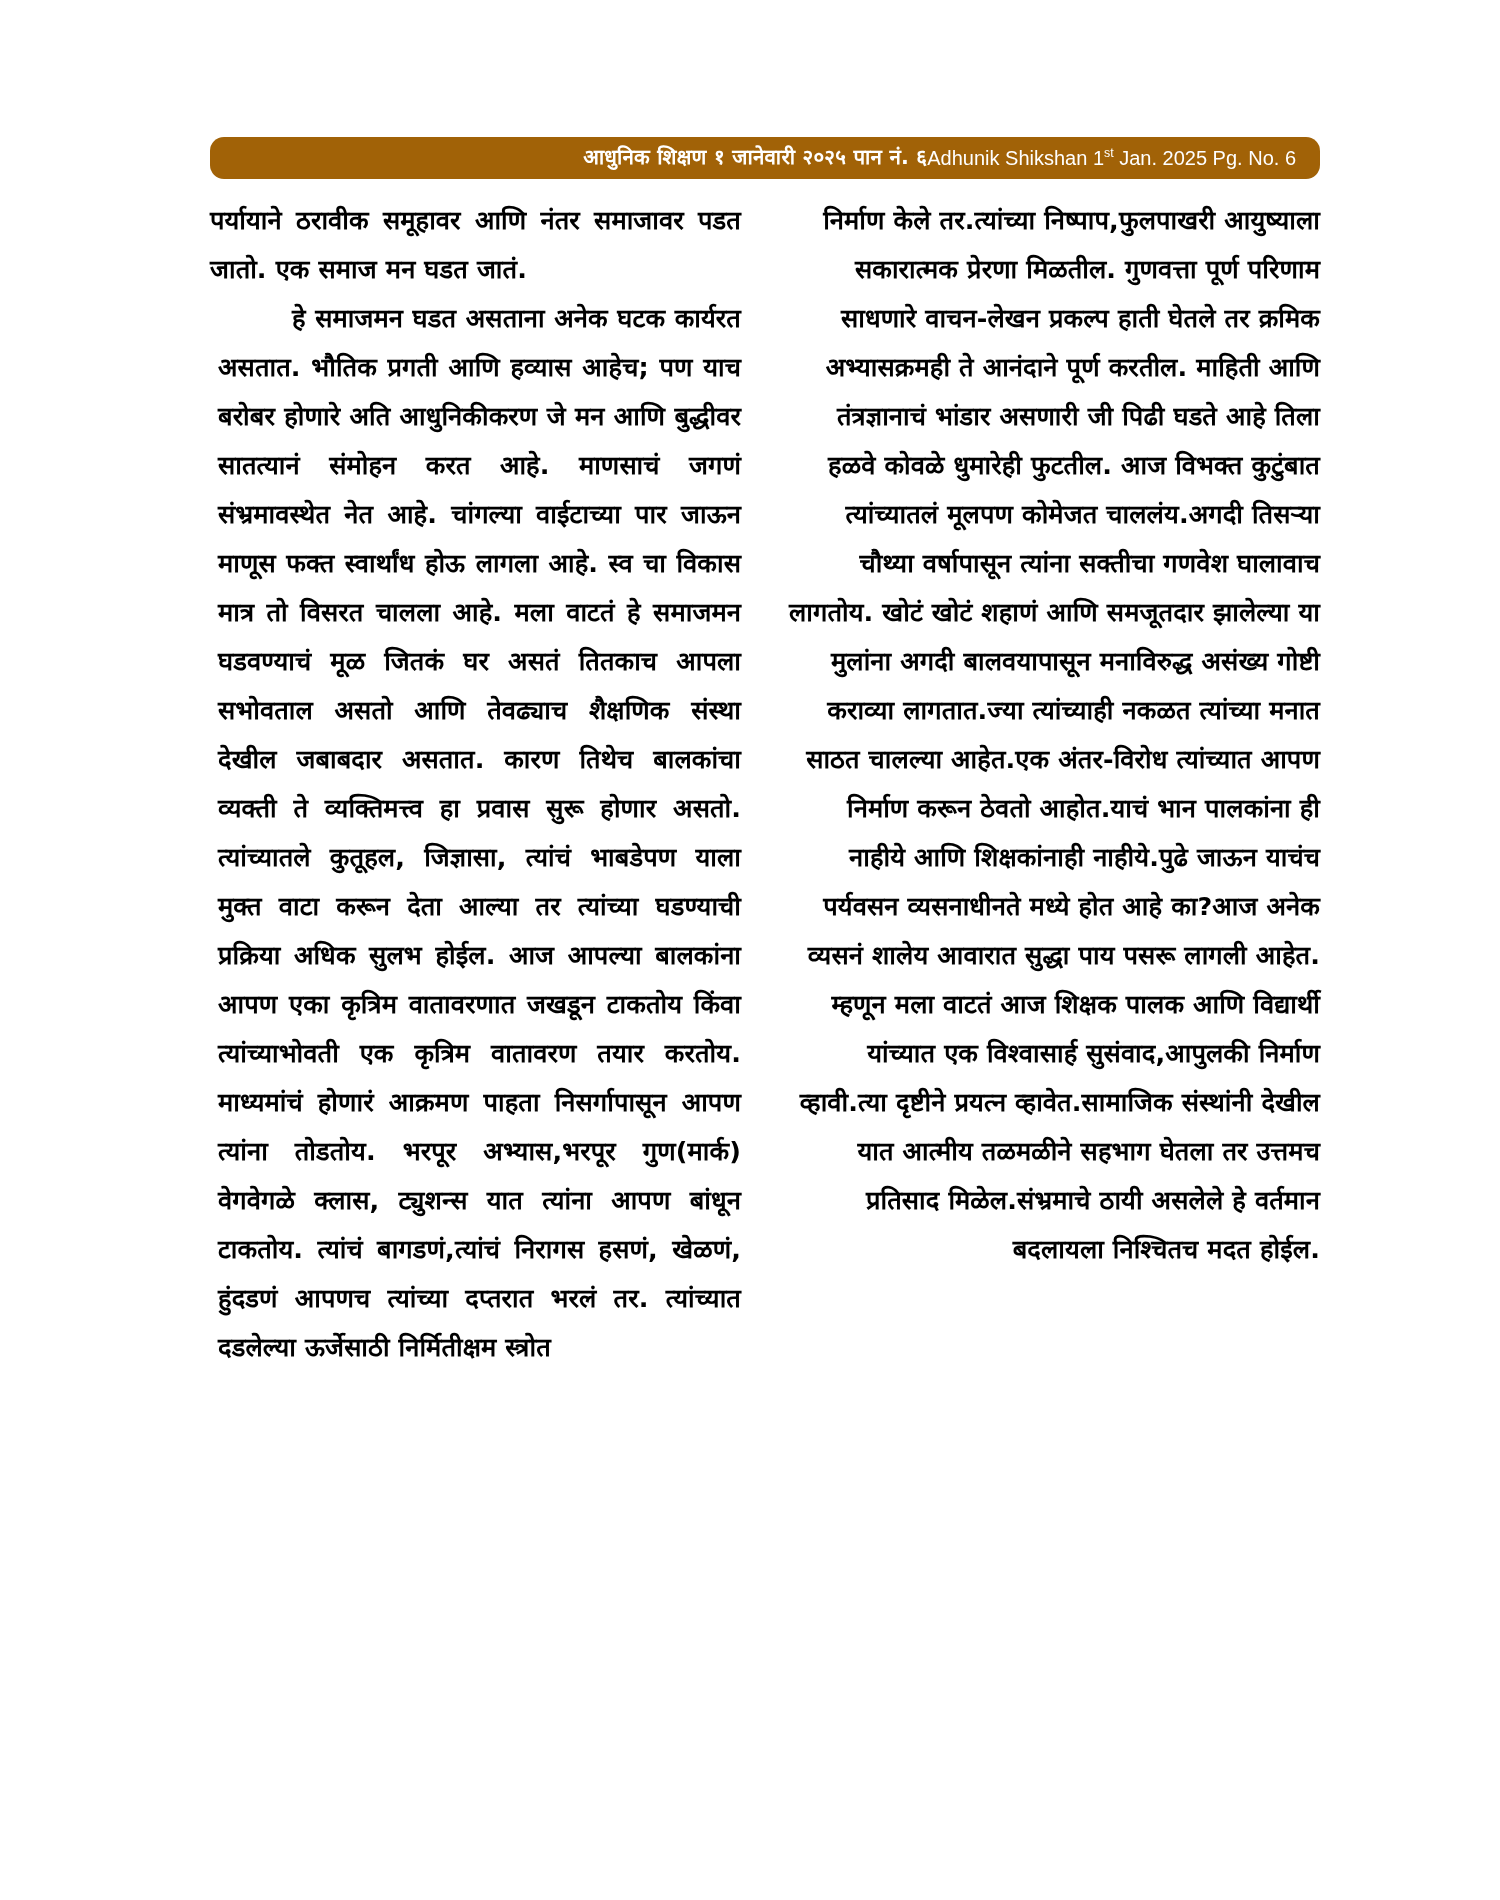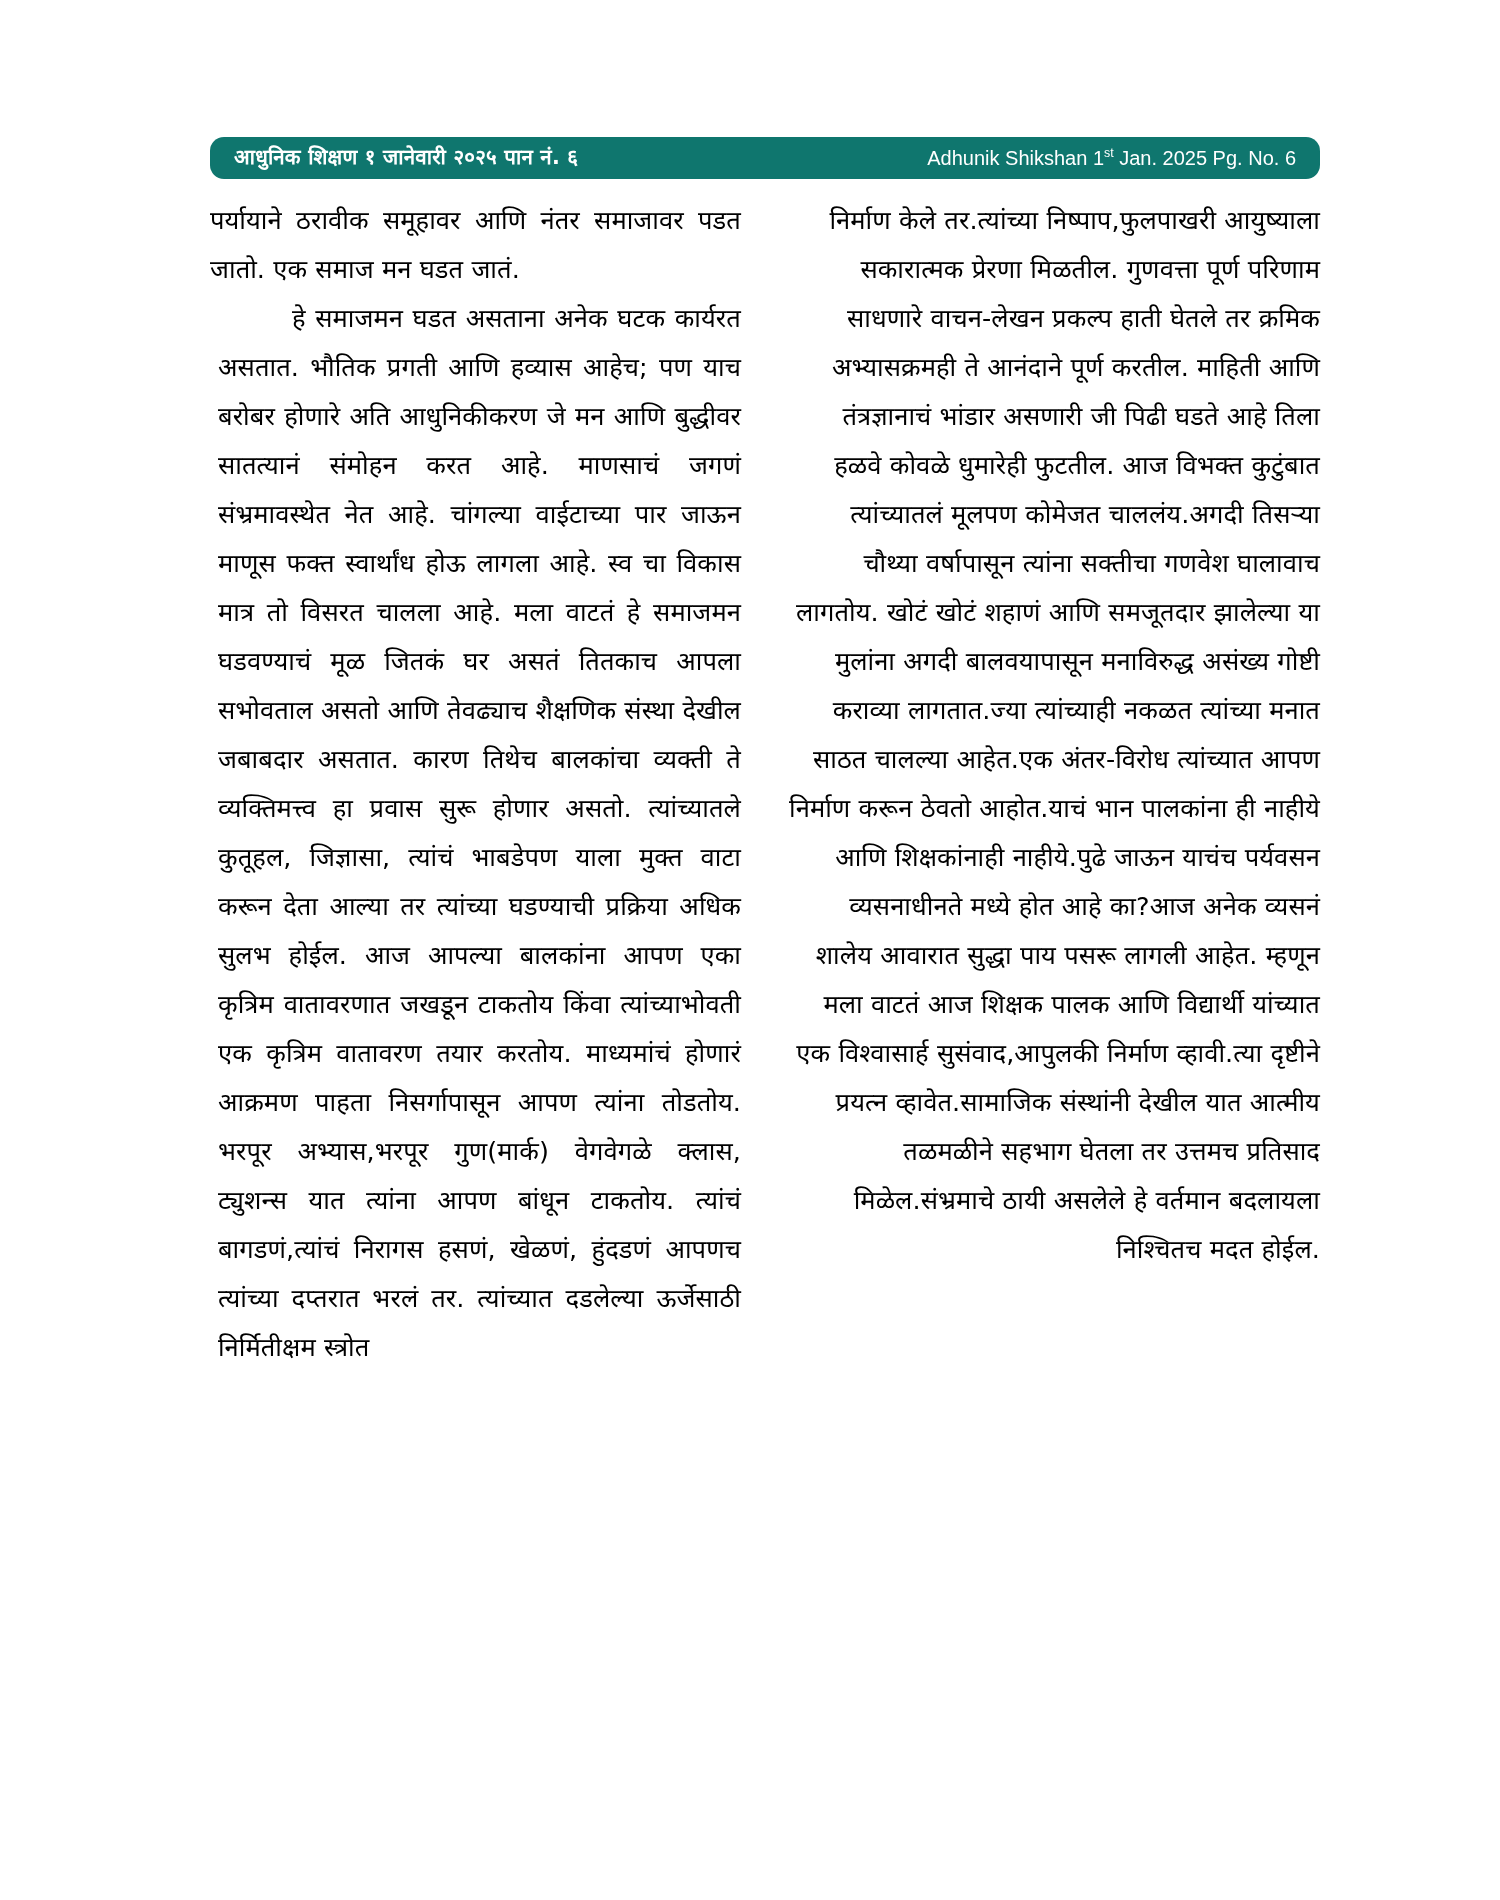--- a/index.html
+++ b/index.html
@@ -25,25 +25,25 @@
     background: #ffffff;
   }
 
   
   .masthead {
     position: absolute;
     left: 210px;
     top: 137px;
     width: 1110px;
     height: 42px;
-    background: #0f766e;
+    background: #a16207;
     border-radius: 14px;
     display: flex;
     align-items: center;
-    justify-content: space-between;
+    justify-content: flex-end;
     box-sizing: border-box;
     padding: 0 24px;
   }
   .masthead-left {
     color: #ffffff;
     font-family: "DejaVu Sans", sans-serif;
     font-size: 20.5px;
     font-weight: 700;
     letter-spacing: 0.2px;
     white-space: nowrap;
@@ -69,20 +69,21 @@
   .columns {
     position: absolute;
     left: 210px;
     top: 196px;
     width: 1110px;
     display: flex;
     gap: 48px;
   }
   .col {
     width: 531px;
+    font-weight: bold;
   }
 
   .para {
     margin: 0;
     font-family: "DejaVu Sans", sans-serif;
     font-size: 25.5px;
     line-height: 49px;
     text-align: justify;
     text-justify: inter-word;
     color: #000000;

